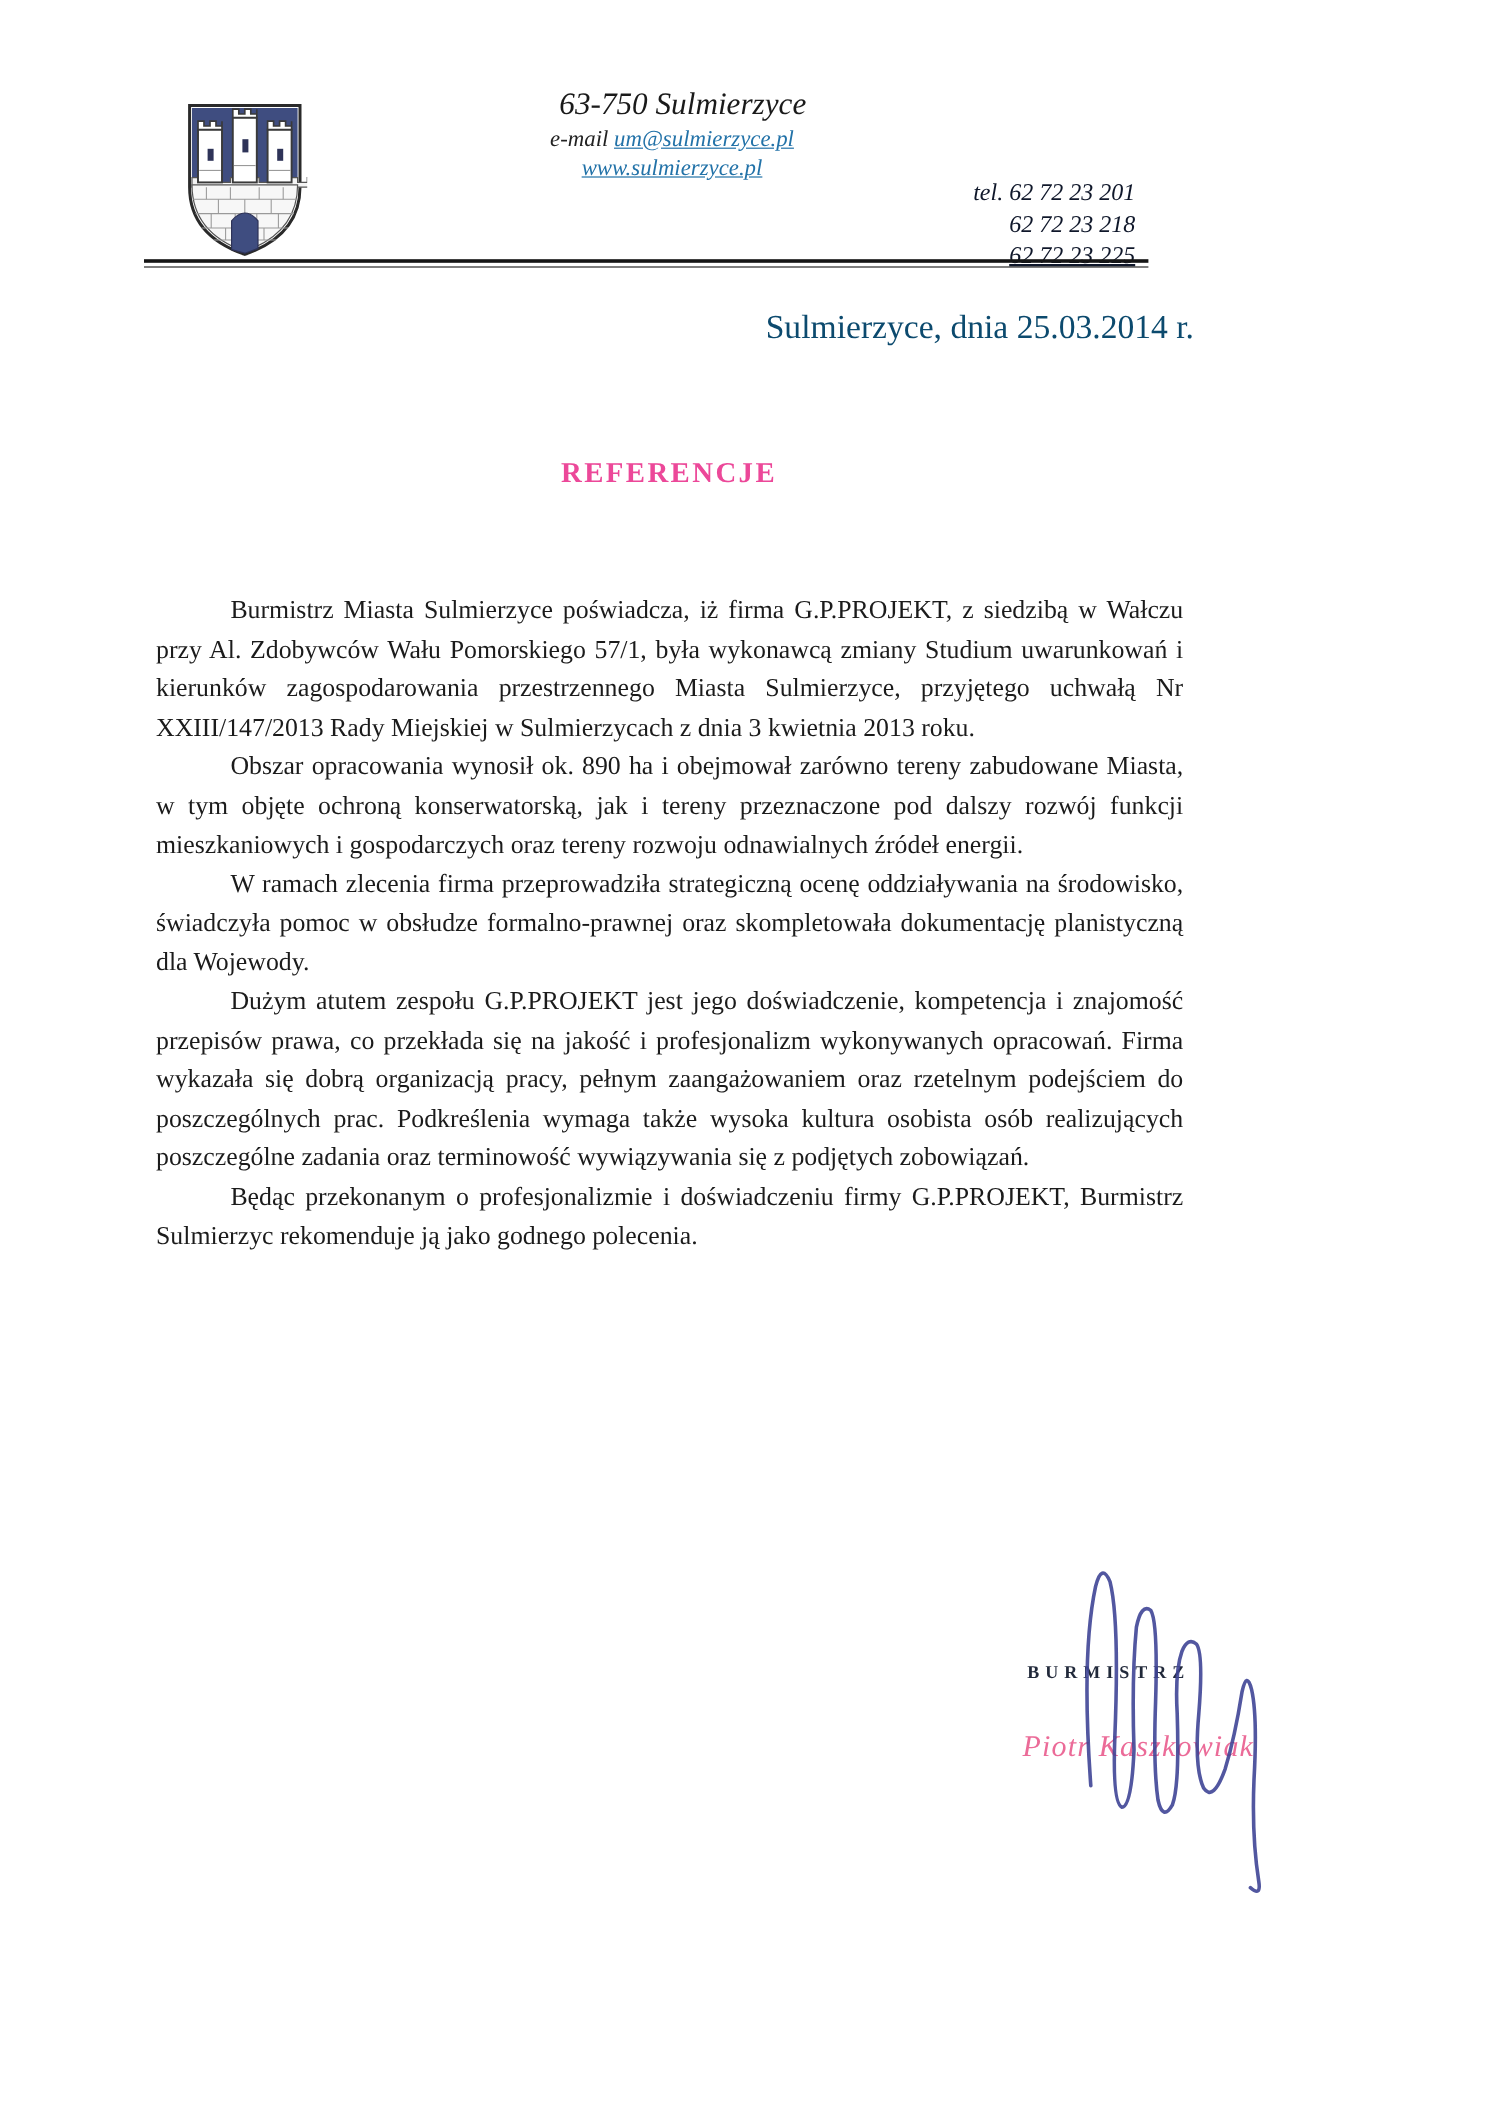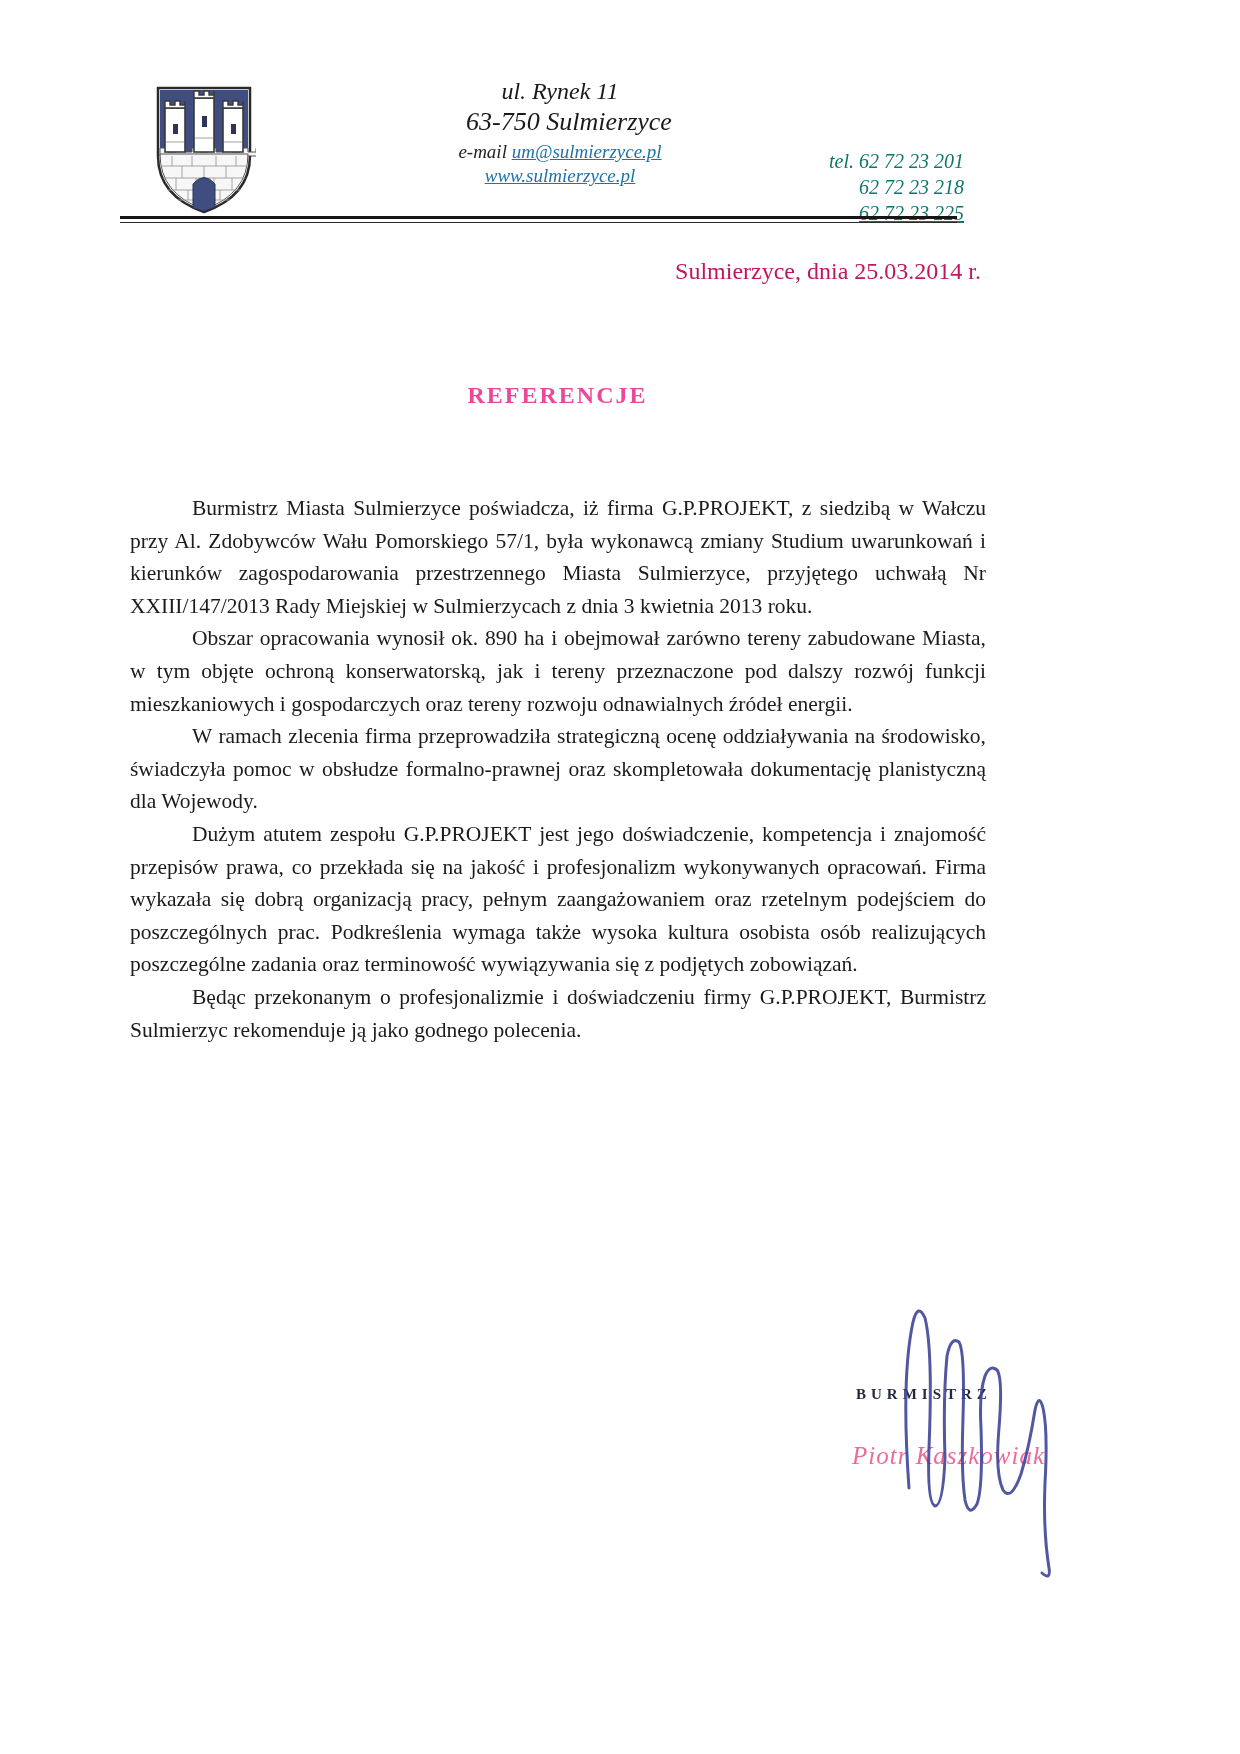--- a/index.html
+++ b/index.html
@@ -10,27 +10,27 @@
   }
   
   .crest{position:absolute;left:152px;top:82px;width:104px;height:136px;}
   .header-mid{position:absolute;left:250px;top:70px;width:620px;text-align:center;}
   .org-name{font-size:31px;font-weight:bold;font-style:italic;letter-spacing:1px;color:#111;margin:0;}
   .addr1{font-style:italic;font-size:24px;margin-top:8px;color:#1a1a1a;}
   .addr2{font-style:italic;font-size:26px;margin-top:2px;color:#1a1a1a;padding-left:18px;}
   .email-row{font-style:italic;font-size:19px;margin-top:4px;color:#222;}
   .link{color:#2272a8;text-decoration:underline;font-style:italic;}
   .web-row{font-style:italic;font-size:19px;margin-top:2px;}
-  .header-right{position:absolute;right:276px;top:148px;text-align:right;
-    font-style:italic;font-size:20px;line-height:26px;color:#0f766e;}
+  .header-right{position:absolute;right:294px;top:148px;text-align:right;
+    font-style:italic;font-size:20px;line-height:26px;color:#0f172a;}
   .tel-underlined{text-decoration:underline;}
   .rule{position:absolute;left:120px;right:283px;top:216px;height:3px;
     border-top:3px solid #151515;border-bottom:1px solid #2a2a2a;}
   
-  .dateline{position:absolute;top:258px;left:126px;width:855px;text-align:right;font-size:24px;color:#be185d;}
+  .dateline{position:absolute;top:258px;left:140px;width:855px;text-align:right;font-size:28px;color:#0c4a6e;}
   .doc-title{position:absolute;top:382px;left:130px;width:855px;text-align:center;
     font-weight:bold;font-size:24px;letter-spacing:2px;color:#ec4899;}
   .body-text{position:absolute;top:492px;left:130px;width:856px;
     font-size:21.5px;line-height:32.6px;text-align:justify;color:#1b1b1b;}
   .body-text p{margin:0;text-indent:62px;}
   
   .stamp-title{position:absolute;left:856px;top:1386px;font-weight:bold;font-size:15px;
     letter-spacing:5px;color:#0f172a;opacity:.92;}
   .stamp-name{position:absolute;left:852px;top:1442px;font-style:italic;font-size:25px;
     color:#ea5f90;opacity:.92;letter-spacing:1px;}
@@ -74,21 +74,20 @@
       <rect x="71" y="26" width="20" height="44" fill="#ffffff" stroke="#3a3a3a" stroke-width="1.6"></rect>
       <path d="M71 26 v-7 h5 v4 h5 v-4 h5 v4 h5 v-4 h0 v7 Z" fill="#ffffff" stroke="#3a3a3a" stroke-width="1.4"></path>
       <rect x="79" y="42" width="5" height="10" fill="#2e3358"></rect>
       <path d="M72 60 H90" stroke="#8a8a8a" stroke-width="0.8"></path>
     </g>
 
     <path d="M41 126 V102 Q52 89 63 102 V125 Q57 127.5 52 129 Q46 127.5 41 126 Z" fill="#3f4d80" stroke="#2e3358" stroke-width="1"></path>
   </svg>
 
   <div class="header-mid">
-    <div class="addr1">ul. Rynek 11</div>
     <div class="addr2">63-750 Sulmierzyce</div>
     <div class="email-row">
       <span>e-mail</span>
       <a href="#" class="link">um@sulmierzyce.pl</a>
     </div>
     <div class="web-row">
       <a href="#" class="link">www.sulmierzyce.pl</a>
     </div>
   </div>
 

